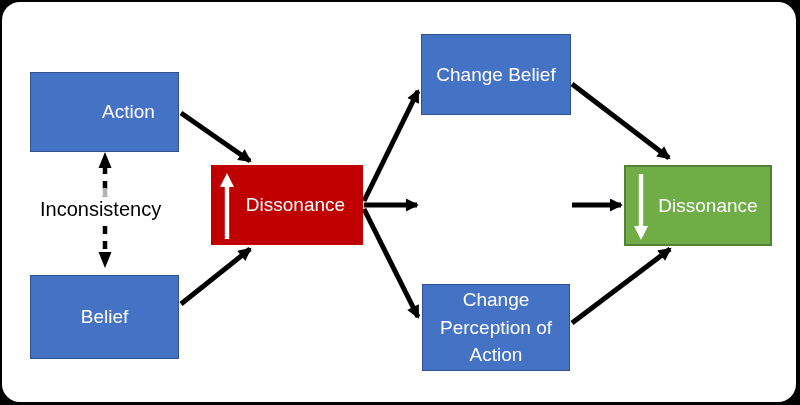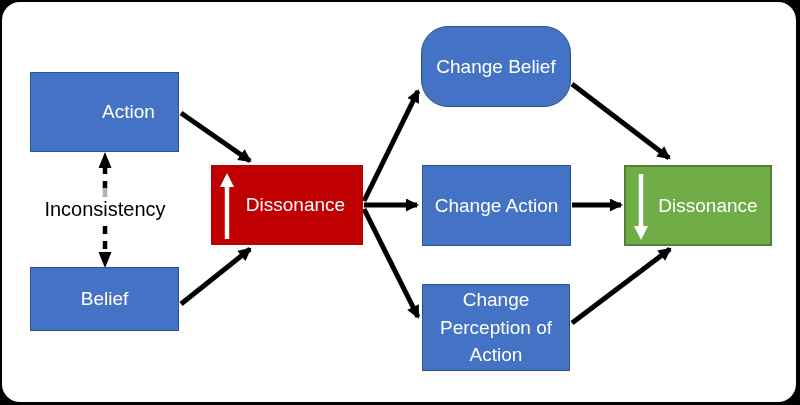--- a/index.html
+++ b/index.html
@@ -41,37 +41,37 @@
   }
   .node.red {
     background: var(--red, #C00000);
     border: 1.5px solid var(--red, #C00000);
   }
   .node.green {
     background: var(--green, #70AD47);
     border: 2px solid var(--green_border, #538135);
   }
   #node-action             { left: 28px;  top: 70px;  width: 149px; height: 80px; padding-left: 48px; }
-  #node-belief             { left: 28px;  top: 265px; width: 149px; height: 64px; }
+  #node-belief             { left: 28px;  top: 273px; width: 149px; height: 84px; }
   #node-dissonance-up      { left: 209px; top: 163px; width: 152px; height: 80px; padding-left: 17px; }
-  #node-change-belief      { left: 419px; top: 24px;  width: 150px; height: 81px; border-radius: 27px; }
+  #node-change-belief      { left: 419px; top: 32px;  width: 150px; height: 81px; }
   #node-change-action      { left: 420px; top: 163px; width: 149px; height: 81px; }
   #node-change-perception  { left: 420px; top: 282px; width: 148px; height: 87px; }
   #node-dissonance-down    { left: 622px; top: 163px; width: 148px; height: 81px; padding-left: 20px; }
   #node-change-perception .label-wrap { max-width: 118px; }
   .trend-arrow {
     position: absolute;
     left: 7px; top: 7px;
     width: 16px; height: 66px;
   }
   .inconsistency-label {
     position: absolute;
     left: 38px; top: 195px;
     width: 130px;
-    text-align: center;
+    text-align: left;
     font-size: 20px;
     color: var(--text_dark, #000);
     background: var(--canvas_bg, #fff);
     padding: 1px 0;
   }
   svg.connectors {
     position: absolute;
     left: 0; top: 0;
     width: 800px; height: 405px;
     pointer-events: none;
@@ -127,23 +127,20 @@
         <polygon points="8,0 1,14 15,14" fill="#ffffff"></polygon>
         <rect x="5.8" y="12" width="4.4" height="54" fill="#ffffff"></rect>
       </svg>
       <span class="label-wrap">Dissonance</span>
     </div>
 
     <div class="node blue" id="node-change-belief">
       <span class="label-wrap">Change Belief</span>
     </div>
 
-    <div class="node blue" id="node-change-action">
-      <span class="label-wrap">Change Action</span>
-    </div>
 
     <div class="node blue" id="node-change-perception">
       <span class="label-wrap">Change Perception of Action</span>
     </div>
 
     <div class="node green" id="node-dissonance-down">
       <svg class="trend-arrow" viewBox="0 0 16 66" xmlns="http://www.w3.org/2000/svg">
         <rect x="5.8" y="0" width="4.4" height="54" fill="#ffffff"></rect>
         <polygon points="8,66 1,52 15,52" fill="#ffffff"></polygon>
       </svg>

